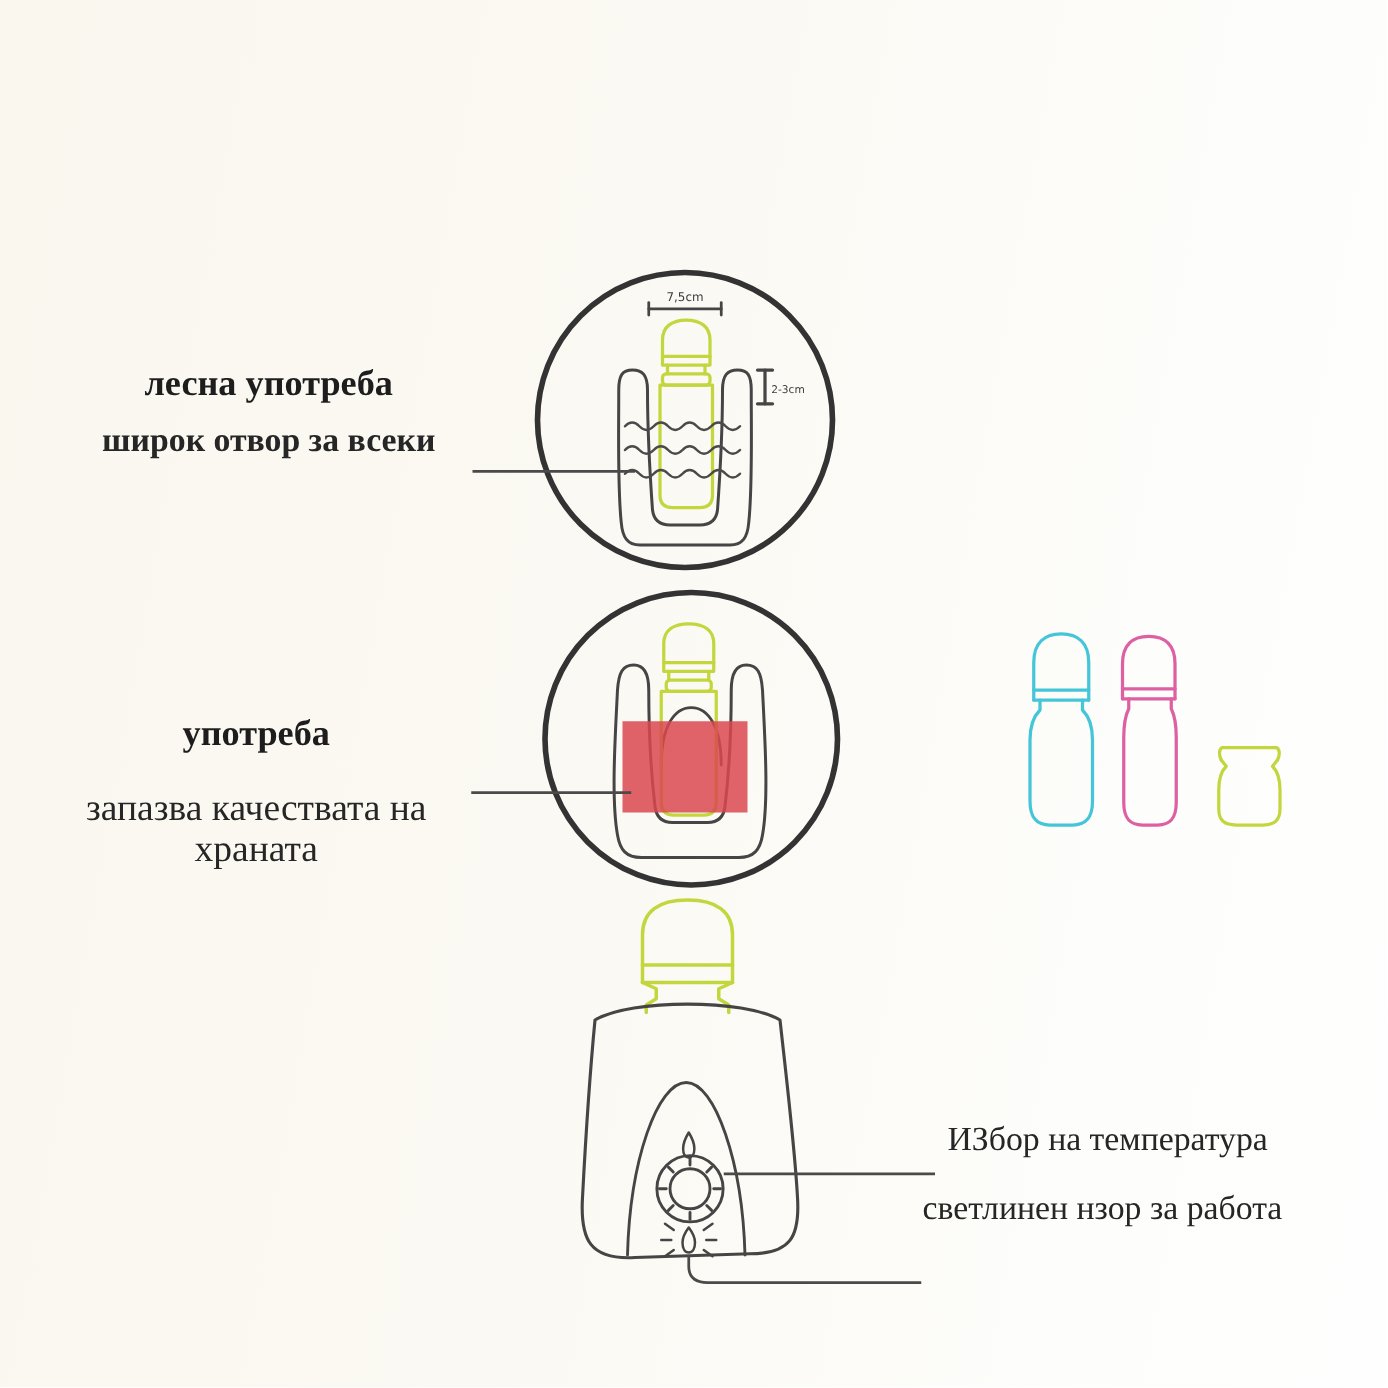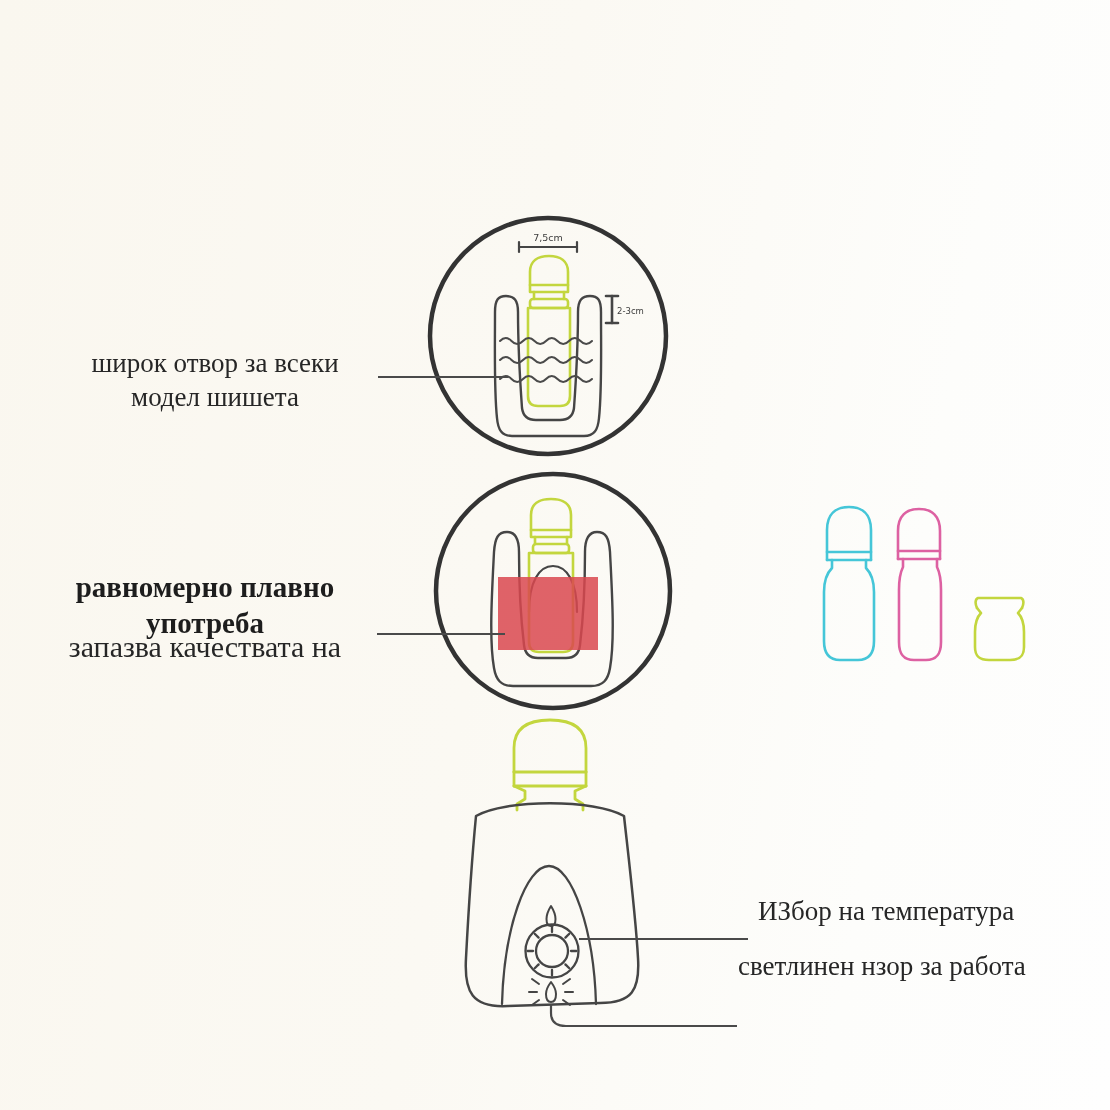--- a/index.html
+++ b/index.html
@@ -7,21 +7,21 @@
     position:relative;width:1110px;height:1110px;overflow:hidden;
     background:linear-gradient(100deg,#faf7ef 0%,#fbf9f3 45%,#fdfdfb 78%,#fefefe 100%);
     font-family:"Liberation Serif","DejaVu Serif",serif;color:#252525;
   }
   .art{position:absolute;left:0;top:0;z-index:0;}
   .txt{position:absolute;z-index:1;}
   .title{top:54px;left:0;width:1066px;text-align:center;font-size:48px;line-height:52px;letter-spacing:1px;font-weight:400;color:#222;}
   .f-head{font-weight:700;text-align:center;font-size:29px;color:#1d1d1d;}
   .f-body{text-align:center;font-size:27px;color:#262626;}
   .f1-head{top:290px;left:50px;width:330px;line-height:34px;}
-  .f1-body{top:346px;left:40px;width:350px;line-height:34px;}
+  .f1-body{top:335px;left:40px;width:350px;line-height:34px;font-weight:bold;}
   .f2-head{top:569px;left:30px;width:350px;line-height:36px;}
   .f2-body{top:630px;left:25px;width:360px;font-size:30px;line-height:33px;}
   .ctl-label{font-size:27px;line-height:32px;color:#262626;white-space:nowrap;}
   .dial-label{top:895px;left:758px;}
   .light-label{top:950px;left:738px;}
   .meas{font-family:"DejaVu Sans","Liberation Sans",sans-serif;fill:#3c3c3c;}
 </style>
 </head>
 <body>
 
@@ -159,29 +159,31 @@
         <line x1="563" y1="1000" x2="570" y2="1005"></line>
       </g>
     </g>
 
     <line x1="579" y1="939" x2="748" y2="939" stroke-width="2.2" stroke="#4a4a4a"></line>
 
     <path fill="none" d="M 551,1004 L 551,1013 Q 551,1026 566,1026 L 737,1026" stroke-width="2.2" stroke="#4a4a4a"></path>
   </svg>
 
 
+  <div class="txt f-head f1-head">
+    <div>лесна употреба</div>
+  </div>
   <div class="txt f-body f1-body">
     <div>широк отвор за всеки</div>
-    <div>модел шишета</div>
   </div>
 
   <div class="txt f-head f2-head">
-    <div>равномерно плавно</div>
     <div>употреба</div>
   </div>
   <div class="txt f-body f2-body">
     <div>запазва качествата на</div>
+    <div>храната</div>
   </div>
 
   <div class="txt ctl-label dial-label">ИЗбор на температура</div>
   <div class="txt ctl-label light-label">светлинен нзор за работа</div>
 
 </div>
 
 </body></html>

